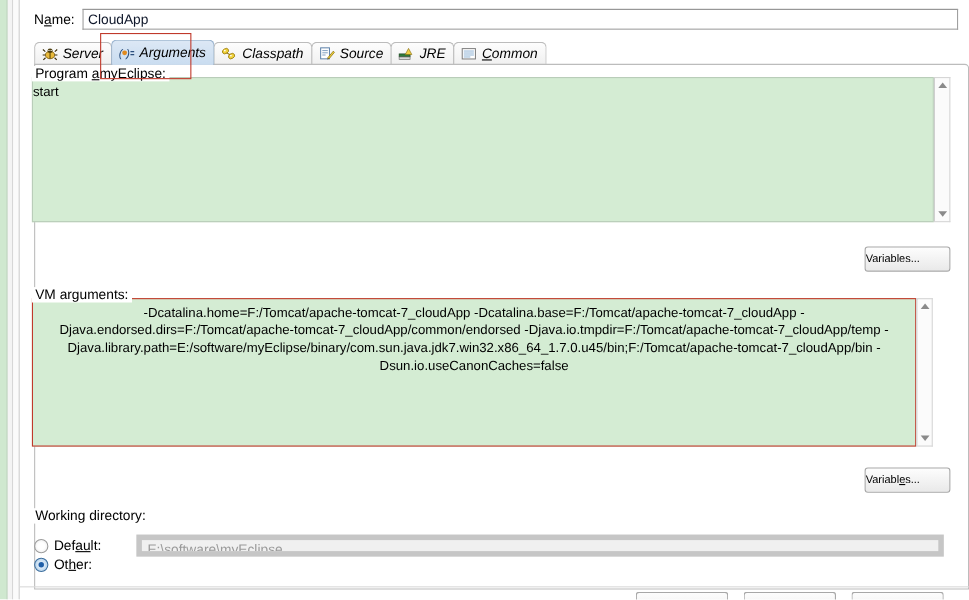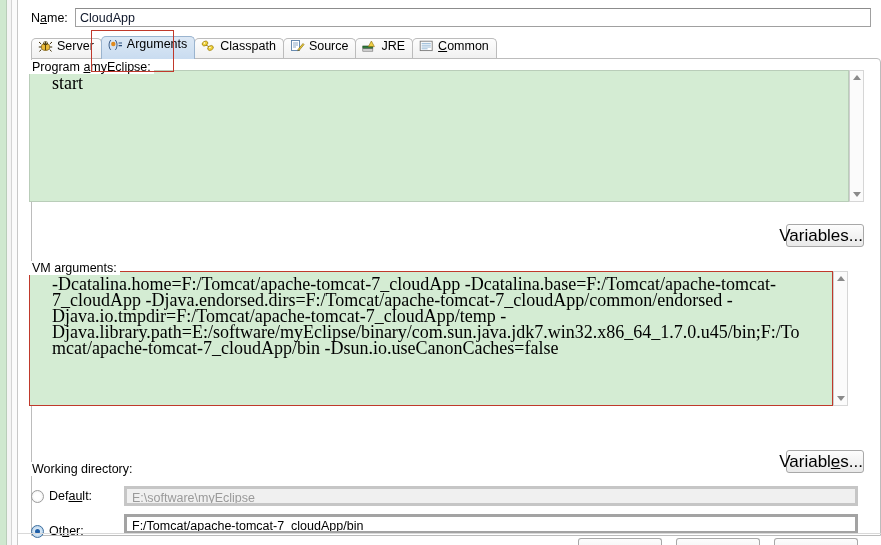--- a/index.html
+++ b/index.html
@@ -91,32 +91,34 @@
     position: absolute;
     left: 0; top: 0;
     height: 23px;
     width: 850px;
     display: flex;
     align-items: flex-end;
   }
   .tab {
     position: relative;
     display: flex;
+    align-items: center;
     gap: 4px;
     height: 21px;
     padding: 0 7px 0 6px;
     font-size: 12.5px;
     white-space: nowrap;
     background: linear-gradient(#fdfdfd, #f0f0f0);
     border: 1px solid #bcbcbc;
     border-bottom: none;
     border-radius: 5px 5px 0 0;
     margin-right: -1px;
     color: #000;
     box-sizing: border-box;
+    font-style: italic;
   }
   .tab.selected {
     background: linear-gradient(#dce8f5, #c9dcf0);
     border-color: #9ab4cf;
     height: 23px;
     z-index: 5;
   }
   .tab u { text-decoration: underline; }
 
   .tabbody {
@@ -143,29 +145,29 @@
   }
   .group-label u { text-decoration: underline; }
 
   
   .textarea {
     position: absolute;
     background: #d4ecd3;
     border: 1px solid #b9cdb9;
     box-sizing: border-box;
     overflow: hidden;
-    font-family: Liberation Serif, serif;
-    font-size: 18px;
+    font-family: Liberation Sans, sans-serif;
+    font-size: 12px;
     line-height: 16px;
     color: #000;
-    padding: 4px 22px;
+    padding: 4px 0;
     white-space: pre-wrap;
     word-break: break-word;
   }
-  .textarea.redbox { border: 1px solid #c0392b; }
+  .textarea.redbox { border: 1px solid #c0392b; text-align: center; }
 
   
   .vscroll {
     position: absolute;
     width: 15px;
     background: #fbfbfb;
     border: 1px solid #d6d6d6;
     border-left: 1px solid #cfcfcf;
     box-sizing: border-box;
   }
@@ -185,25 +187,25 @@
   .tri.down { border-top: 5px solid #8a8a8a; }
 
   
   .btn {
     position: absolute;
     height: 23px;
     background: linear-gradient(#fdfdfd, #e9e9e9);
     border: 1px solid #a8a8a8;
     border-radius: 3px;
     font-family: "Liberation Sans", sans-serif;
-    font-size: 17px;
+    font-size: 10px;
     color: #000;
     display: flex;
     align-items: center;
-    justify-content: flex-end;
+    justify-content: flex-start;
     box-sizing: border-box;
     cursor: default;
   }
   .btn u { text-decoration: underline; }
 
   
   .radio-row { position: absolute; display: flex; align-items: center; }
   .radio {
     width: 13px; height: 13px;
     border-radius: 50%;
@@ -222,21 +224,21 @@
     width: 5px; height: 5px;
     border-radius: 50%;
     background: #1f5fa8;
   }
   .radio-label { font-size: 12.5px; color: #000; white-space: nowrap; }
   .radio-label u { text-decoration: underline; }
 
   .field {
     position: absolute;
     height: 20px;
-    border: 3px solid #a3a3a3;
+    border: 5px solid #a3a3a3;
     box-sizing: border-box;
     font-family: "Liberation Sans", sans-serif;
     font-size: 12.5px;
     padding: 2px 5px;
     color: #000;
     background: #ffffff;
     white-space: nowrap;
     overflow: hidden;
   }
   .field.disabled {
@@ -392,41 +394,40 @@
 
     <div class="vscroll" style="left:815px; top:271px; width:15px; height:135px;">
       <div class="arrow up">
           <span class="tri up"></span>
         </div>
       <div class="arrow down">
           <span class="tri down"></span>
         </div>
     </div>
 
-    <div class="btn" style="left:768px; top:425px; width:78px;margin-top:25px;">
+    <div class="btn" style="left:768px; top:425px; width:78px;">
         <span>Variabl</span>
         <u>e</u>
         <span>s...</span>
       </div>
 
     <div class="group-label" style="left:11px; top:462px;">Working directory:</div>
 
     <div class="radio-row" style="left:13px; top:489px;align-items:center;">
       <span class="radio"></span>
       <span class="radio-label"><span>Def</span><u>au</u><span>lt:</span></span>
     </div>
 
     <div class="field disabled" style="left:106px; top:486px; width:734px;">E:\software\myEclipse</div>
 
-    <div class="radio-row" style="left:13px; top:524px;text-align:right;">
+    <div class="radio-row" style="left:13px; top:506px;text-align:right;">
       <span class="radio checked"></span>
       <span class="radio-label"><span>Ot</span><u>h</u><span>er:</span></span>
     </div>
 
-    <div class="field" style="left:106px; top:514px; width:734px;">F:/Tomcat/apache-tomcat-7_cloudApp/bin</div>
 
   </div>
 
   <div class="bottom-sep"></div>
   <div class="bottom-btn" style="left:578px; width:84px;"></div>
   <div class="bottom-btn" style="left:676px; width:84px;"></div>
   <div class="bottom-btn" style="left:774px; width:84px;"></div>
 
   <div class="annot-rect" style="left:91px; top:30px; width:83px; height:42px;"></div>
 

